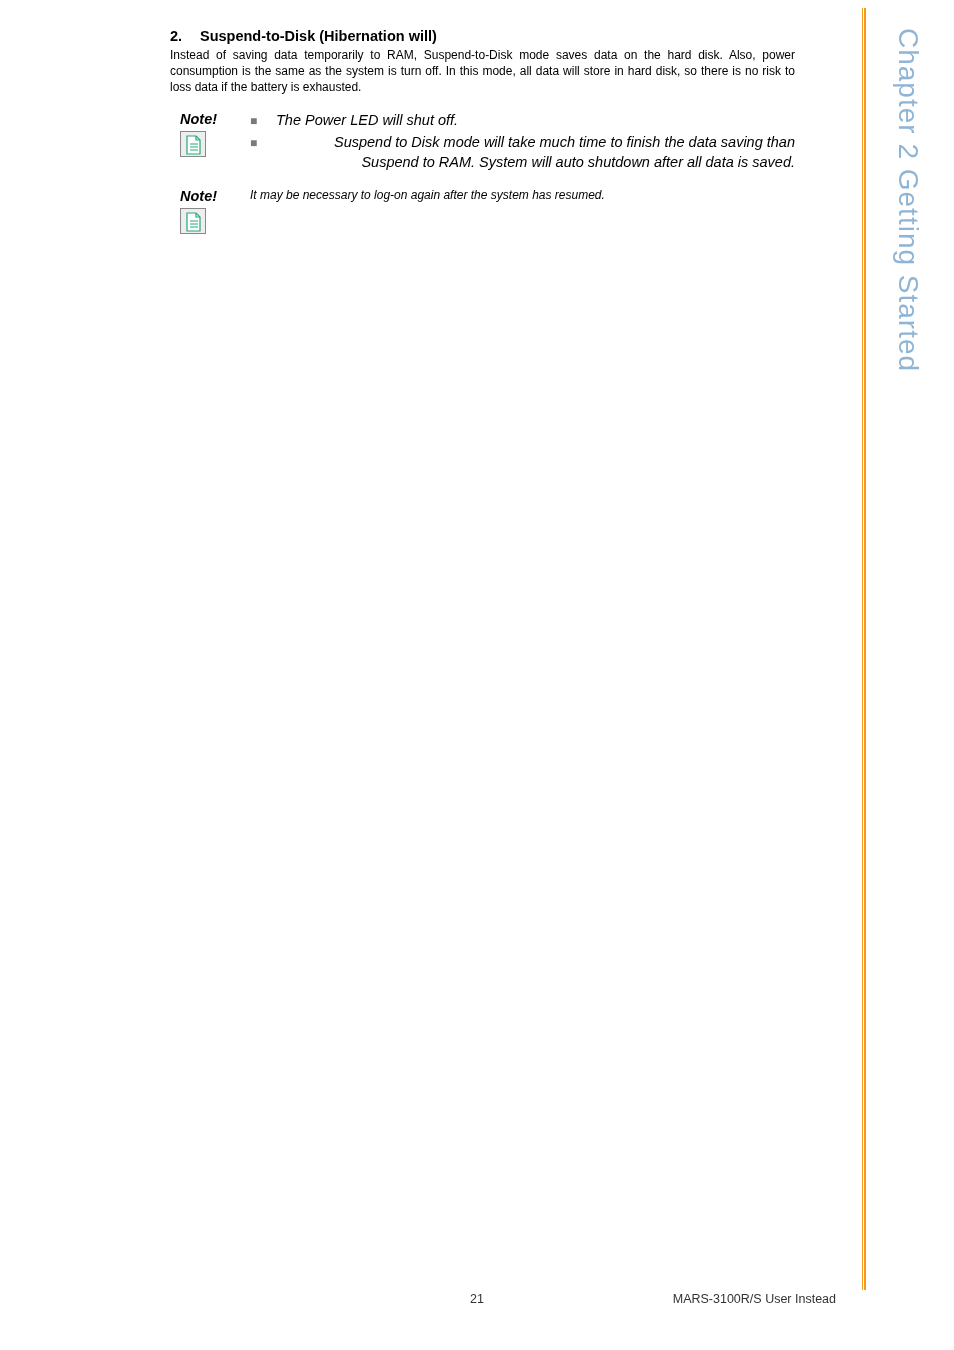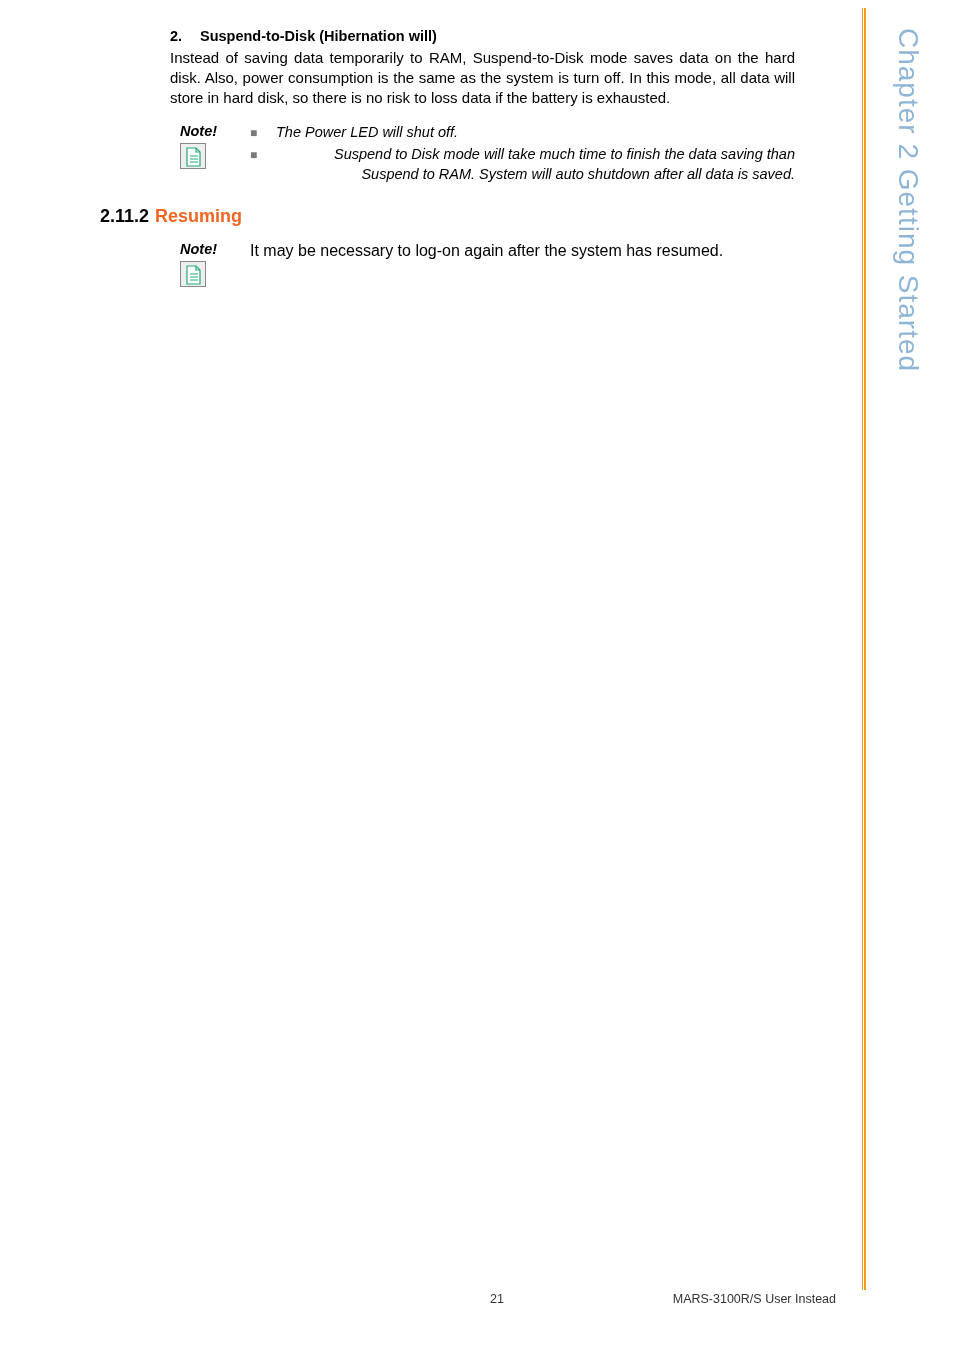--- a/index.html
+++ b/index.html
@@ -35,21 +35,21 @@
     font-size: 28px;
     letter-spacing: 1px;
     color: #8fb5d6;
     font-family: Arial, sans-serif;
     white-space: nowrap;
   }
   .content { width: 695px; }
   .ol-item { display: flex; font-weight: bold; font-size: 14.5px; margin-bottom: 4px; margin-left: 70px; }
   .ol-num { width: 30px; flex-shrink: 0; }
   .justify {
-    font-size: 15px;
+    font-size: 12px;
     line-height: 1.32;
     text-align: justify;
     margin-left: 70px;
   }
   .note-row { display: flex; margin-top: 16px; margin-left: 80px; }
   .note-label { flex-shrink: 0; font-style: italic; font-weight: bold; font-size: 14.5px; width: 70px; }
   .note-icon {
     width: 26px; height: 26px;
     border: 1px solid #888; background: #eee;
     margin-top: 4px;
@@ -58,32 +58,32 @@
   .note-icon svg { position: absolute; top: 3px; left: 4px; }
   .note-body { font-size: 14.5px; font-style: italic; }
   .bullet-row { display: flex; margin-bottom: 2px; }
   .bullet-sq { width: 26px; flex-shrink: 0; font-style: normal; color: #7a7a7a; font-size: 12px; line-height: 20px; }
   .bullet-txt { line-height: 1.32; text-align: right; }
   .heading2 { display: flex; align-items: baseline; font-weight: bold; margin-top: 20px; margin-bottom: 6px; }
   .h2-num { font-size: 18px; color: #000; }
   .h2-title { font-size: 18px; color: #f26522; margin-left: 6px; }
   .note2 { display: flex; margin-top: 14px; margin-left: 80px; }
   .note2-col { display: flex; flex-direction: column; width: 70px; flex-shrink: 0; }
-  .note2-body { font-size: 16px; line-height: 1.3; }
+  .note2-body { font-size: 12px; font-style: italic; line-height: 1.3; }
   .footer {
     position: absolute;
     bottom: 44px;
     left: 0; right: 0;
     font-size: 12.5px;
     color: #333;
     display: flex;
     justify-content: space-between;
     padding: 0 118px 0 0;
   }
-  .footer .pgnum { position: absolute; left: 50%; transform: translateX(-50%); margin-left: 20px; }
+  .footer .pgnum { position: absolute; left: 50%; transform: translateX(-50%); }
   .footer .pgname { margin-left: auto; }
 </style>
 </head>
 <body>
 
 <div class="page">
   <div class="edge-line"></div>
   <div class="side-text">Chapter 2  Getting Started</div>
 
   <div class="content">
@@ -113,24 +113,20 @@
           <span class="bullet-sq">■</span>
           <span class="bullet-txt">The Power LED will shut off.</span>
         </div>
         <div class="bullet-row">
           <span class="bullet-sq">■</span>
           <span class="bullet-txt">Suspend to Disk mode will take much time to finish the data saving than Suspend to RAM. System will auto shutdown after all data is saved.</span>
         </div>
       </div>
     </div>
 
-    <div class="heading2">
-      <span class="h2-num">2.11.2</span>
-      <span class="h2-title">Resuming</span>
-    </div>
 
 
     <div class="note2">
       <div class="note2-col">
         <span class="note-label">Note!</span>
         <span class="note-icon">
           <svg width="18" height="20" viewBox="0 0 18 20">
             <path d="M2 1 h9 l4 4 v14 h-13 z" fill="#fff" stroke="#2a7" stroke-width="1.2"></path>
             <path d="M11 1 v4 h4" fill="none" stroke="#2a7" stroke-width="1.2"></path>
             <line x1="5" y1="9" x2="13" y2="9" stroke="#2a7"></line>

